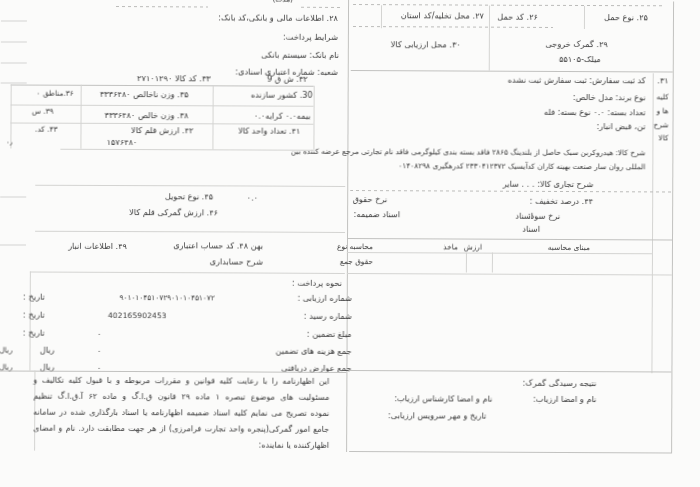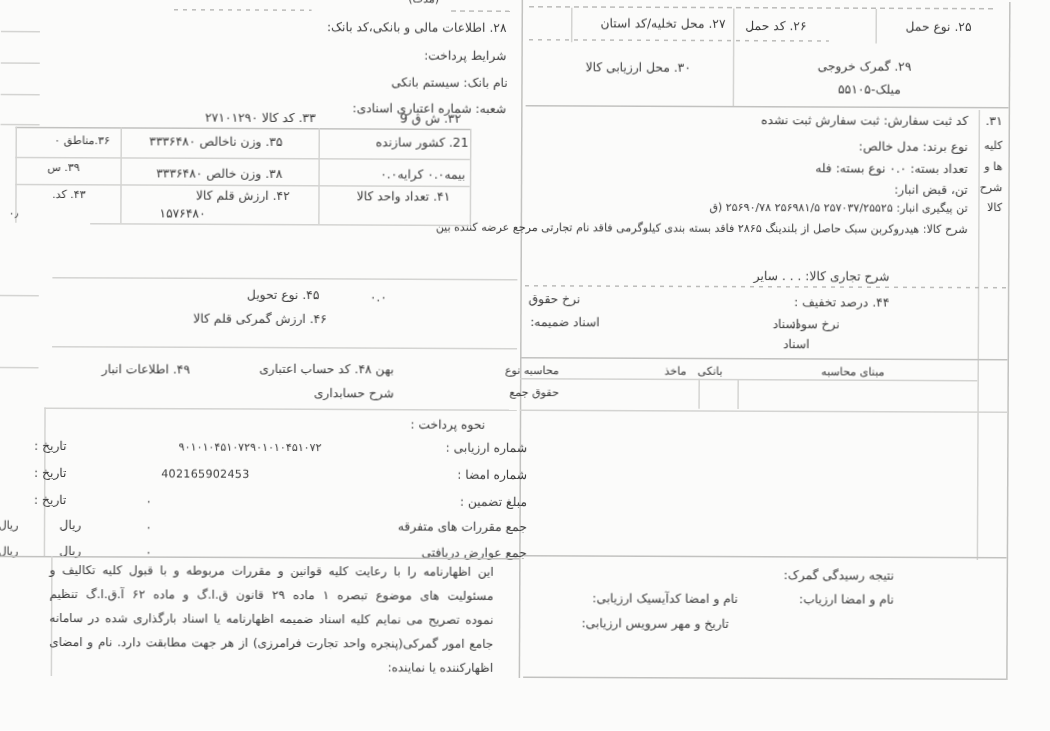--- a/index.html
+++ b/index.html
@@ -47,47 +47,47 @@
   <span class="t" style="right:32px;top:75px">۳۱.</span>
   <span class="t sm" style="right:32px;top:92px">کلیه</span>
   <span class="t sm" style="right:32px;top:106px">ها و</span>
   <span class="t sm" style="right:32px;top:120px">شرح</span>
   <span class="t sm" style="right:32px;top:133px">کالا</span>
 
   <span class="t" style="right:55px;top:75px">کد ثبت سفارش: ثبت سفارش ثبت نشده</span>
   <span class="t" style="right:55px;top:92px">نوع برند:      مدل خالص:</span>
   <span class="t" style="right:55px;top:107px">تعداد بسته: ۰.۰      نوع بسته: فله</span>
   <span class="t" style="right:55px;top:121px">تن، قبض انبار:</span>
-  <span class="t sm num" style="right:55px;top:134px">تن پیگیری انبار: ۲۵۷۰۳۷/۲۵۵۲۵ ۲۵۶۹۸۱/۵ ۲۵۶۹۰/۷۸ (ق</span>
   <span class="t sm" style="right:55px;top:148px">شرح کالا: هیدروکربن سبک حاصل از بلندینگ ۲۸۶۵ فاقد بسته بندی کیلوگرمی فاقد نام تجارتی مرجع عرضه کننده بین</span>
+  <span class="t sm" style="right:55px;top:162px">المللی روان سار صنعت بهینه کاران کدآیسیک ۲۳۳۰۴۱۲۳۷۲ کدرهگیری ۰۱۴۰۸۲۹۸</span>
   <span class="t" style="right:107px;top:179px">شرح تجاری کالا: . . . سایر</span>
 
   <div class="hl dash" style="left:350px;top:190px;width:322px"></div>
   <span class="t" style="right:107px;top:196px">۴۴.  درصد تخفیف :</span>
   <span class="t" style="right:313px;top:195px">نرخ حقوق</span>
   <span class="t" style="right:140px;top:211px">نرخ سود:</span>
   <span class="t" style="right:167px;top:211px">اسناد</span>
   <span class="t" style="right:300px;top:210px">اسناد ضمیمه:</span>
   <span class="t" style="right:160px;top:224px">اسناد</span>
 
   <div class="hl" style="left:347px;top:238px;width:325px"></div>
   <span class="t sm" style="right:327px;top:243px">محاسبه  نوع</span>
   <span class="t sm" style="right:110px;top:243px">مبنای محاسبه</span>
   <span class="t sm" style="right:242px;top:243px">ماخذ</span>
-  <span class="t sm" style="right:218px;top:243px">بانکی</span>
+  <span class="t sm" style="right:218px;top:243px">ارزش</span>
   <div class="hl lite" style="left:347px;top:252px;width:305px"></div>
   <div class="vl lite" style="left:466px;top:252px;height:20px"></div>
   <div class="vl lite" style="left:492px;top:252px;height:20px"></div>
   <span class="t sm" style="right:327px;top:258px">حقوق    جمع</span>
   <div class="hl lite" style="left:347px;top:273px;width:325px"></div>
 
   <div class="hl" style="left:350px;top:370px;width:322px"></div>
   <span class="t" style="right:103px;top:378px">نتیجه رسیدگی گمرک:</span>
   <span class="t" style="right:103px;top:394px">نام و امضا ارزیاب:</span>
-  <span class="t" style="right:207px;top:394px">نام و امضا کدآیسیک ارزیابی:</span>
+  <span class="t" style="right:207px;top:394px">نام و امضا کارشناس ارزیاب:</span>
   <span class="t" style="right:213px;top:411px">تاریخ و مهر سرویس ارزیابی:</span>
   <div class="hl" style="left:350px;top:451px;width:322px"></div>
 
   <div class="hl lite" style="left:0;top:22px;width:26px"></div>
   <div class="hl lite" style="left:0;top:43px;width:26px"></div>
   <div class="hl lite" style="left:0;top:64px;width:26px"></div>
   <div class="hl lite" style="left:0;top:84px;width:26px"></div>
   <div class="hl lite" style="left:0;top:198px;width:26px"></div>
   <div class="hl lite" style="left:0;top:246px;width:26px"></div>
 
@@ -101,21 +101,21 @@
 
   <div class="hl" style="left:10px;top:86px;width:303px"></div>
   <div class="hl lite" style="left:10px;top:106px;width:303px"></div>
   <div class="hl lite" style="left:10px;top:124px;width:303px"></div>
   <div class="hl lite" style="left:60px;top:150px;width:253px"></div>
   <div class="vl lite" style="left:313px;top:86px;height:64px"></div>
   <div class="vl lite" style="left:212px;top:86px;height:64px"></div>
   <div class="vl lite" style="left:80px;top:86px;height:64px"></div>
   <div class="vl lite" style="left:10px;top:86px;height:64px"></div>
 
-  <span class="t" style="right:388px;top:91px">21. کشور سازنده</span>
+  <span class="t" style="right:388px;top:91px">30. کشور سازنده</span>
   <span class="t num" style="right:512px;top:91px">۳۵. وزن ناخالص ۳۳۳۶۴۸۰</span>
   <span class="t sm" style="right:627px;top:91px">۳۶.مناطق   ۰</span>
   <span class="t" style="right:390px;top:112px">بیمه۰.۰ کرایه۰.۰</span>
   <span class="t num" style="right:512px;top:112px">۳۸. وزن خالص ۳۳۳۶۴۸۰</span>
   <span class="t sm" style="right:647px;top:109px">۳۹. س</span>
   <span class="t" style="right:400px;top:127px">۴۱. تعداد واحد کالا</span>
   <span class="t" style="right:507px;top:127px">۴۲. ارزش قلم کالا</span>
   <span class="t sm" style="right:643px;top:127px">۴۳. کد.</span>
   <span class="t num" style="right:563px;top:139px">۱۵۷۶۴۸۰</span>
   <span class="t sm" style="right:688px;top:140px">۰٫</span>
@@ -125,31 +125,31 @@
   <span class="t" style="right:442px;top:194px">۰.۰</span>
   <span class="t" style="right:482px;top:209px">۴۶. ارزش گمرکی قلم کالا</span>
   <div class="hl lite" style="left:35px;top:232px;width:310px"></div>
 
   <span class="t" style="right:437px;top:242px">بهن ۴۸. کد حساب اعتباری</span>
   <span class="t" style="right:573px;top:243px">۴۹. اطلاعات انبار</span>
   <span class="t" style="right:437px;top:258px">شرح حسابداری</span>
 
   <div class="hl lite" style="left:30px;top:273px;width:315px"></div>
   <div class="vl lite" style="left:30px;top:273px;height:99px"></div>
-  <span class="t" style="right:376px;top:279px">نحوه پرداخت :</span>
+  <span class="t" style="right:358px;top:279px">نحوه پرداخت :</span>
   <span class="t" style="right:348px;top:294px">شماره ارزیابی :</span>
   <span class="t sm num" style="right:485px;top:295px">۹۰۱۰۱۰۴۵۱۰۷۲۹۰۱۰۱۰۴۵۱۰۷۲</span>
   <span class="t" style="right:655px;top:294px">تاریخ :</span>
-  <span class="t" style="right:348px;top:312px">شماره امضا :</span>
+  <span class="t" style="right:348px;top:312px">شماره رسید :</span>
   <span class="t sm num" style="right:533px;top:313px">402165902453</span>
   <span class="t" style="right:655px;top:312px">تاریخ :</span>
   <span class="t" style="right:348px;top:330px">مبلغ تضمین :</span>
   <span class="t" style="right:598px;top:331px">۰</span>
   <span class="t" style="right:655px;top:330px">تاریخ :</span>
-  <span class="t" style="right:348px;top:347px">جمع مقررات های متفرقه</span>
+  <span class="t" style="right:348px;top:347px">جمع هزینه های تضمین</span>
   <span class="t" style="right:598px;top:348px">۰</span>
   <span class="t" style="right:645px;top:347px">ریال</span>
   <span class="t sm" style="right:687px;top:348px">ریال</span>
   <span class="t" style="right:348px;top:364px">جمع عوارض دریافتی</span>
   <span class="t" style="right:598px;top:365px">۰</span>
   <span class="t" style="right:645px;top:364px">ریال</span>
   <span class="t sm" style="right:687px;top:365px">ریال</span>
 
   <div class="hl" style="left:0;top:372px;width:347px"></div>
   <div class="vl lite" style="left:35px;top:372px;height:80px"></div>

